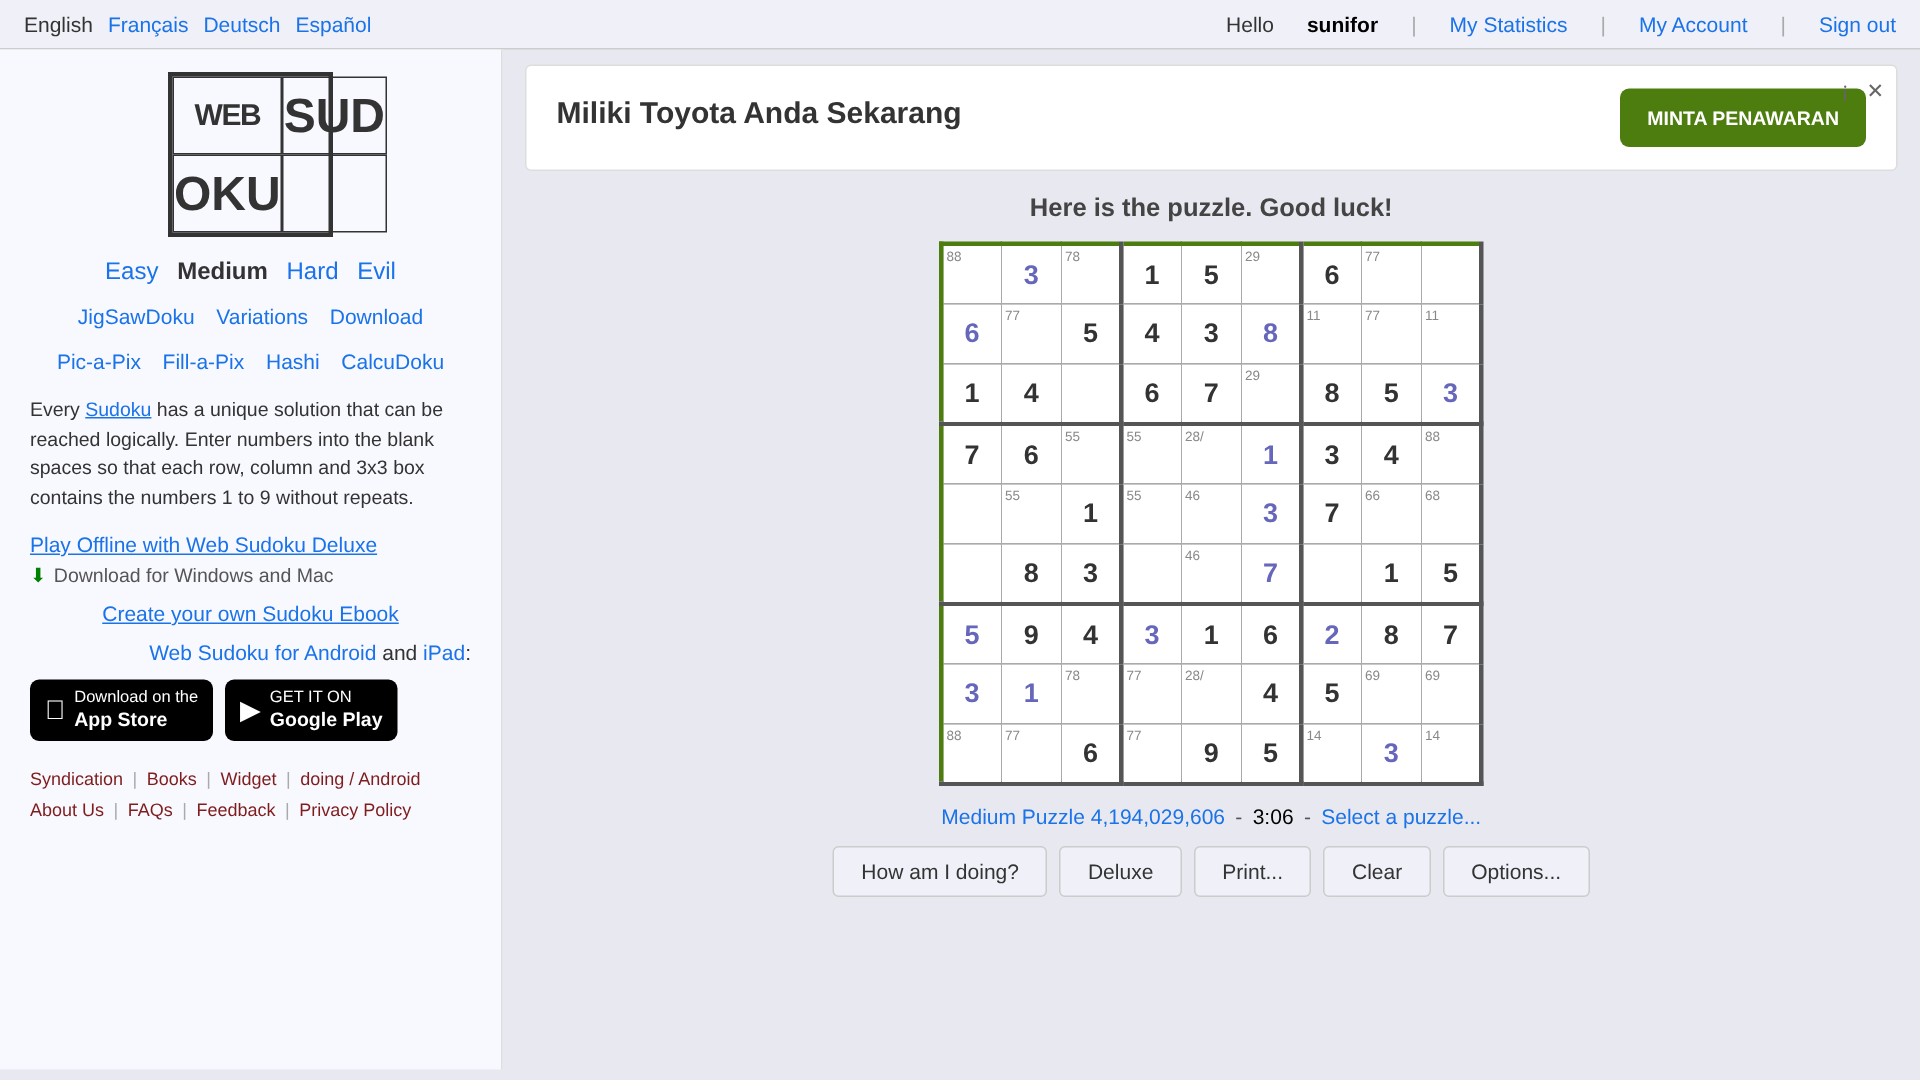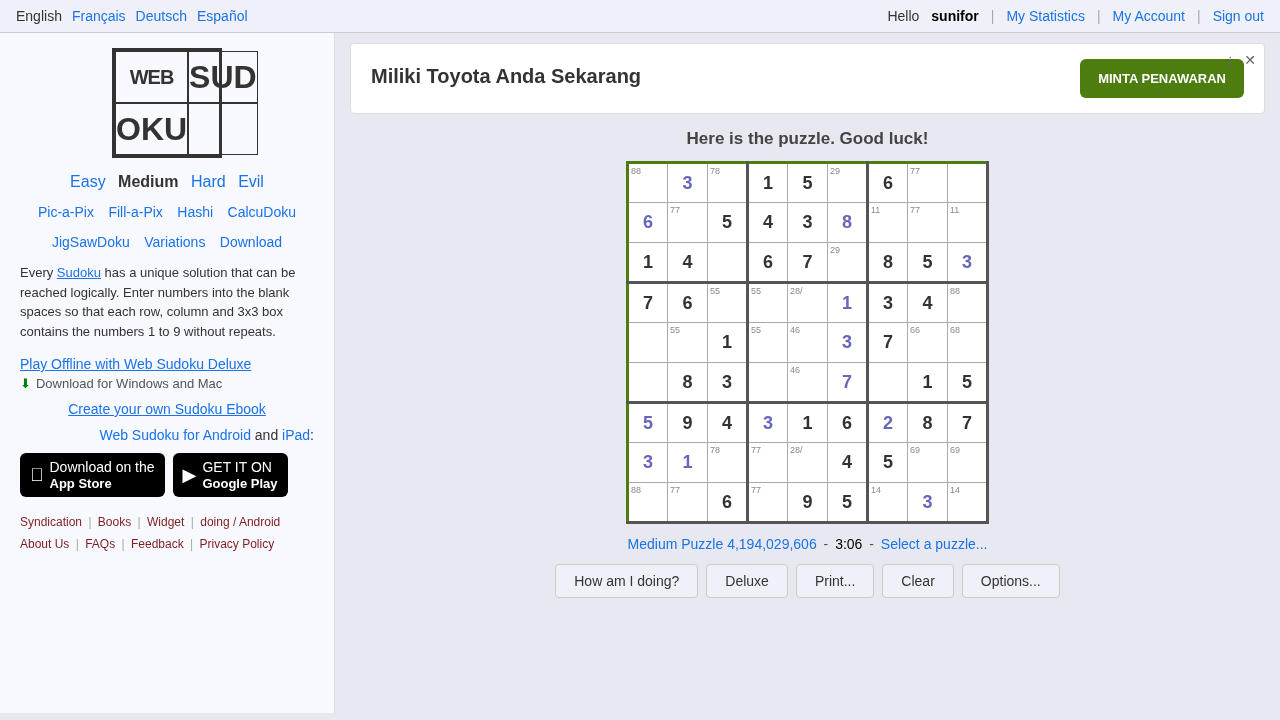--- a/index.html
+++ b/index.html
@@ -11,21 +11,21 @@
       border-bottom: 1px solid #ccc;
       display: flex;
       justify-content: space-between;
       align-items: center;
       padding: 8px 16px;
       font-size: 14px;
     }
     #lang-bar { display: flex; gap: 10px; }
     #lang-bar span { color: #333; }
     #lang-bar a { color: #1a73e8; text-decoration: none; }
-    #user-bar { display: flex; align-items: center; gap: 12px; font-size: 14px; }
+    #user-bar { display: flex; align-items: center; gap: 22px; font-size: 14px; }
     #user-bar .hello { color: #333; }
     #user-bar .username { font-weight: bold; color: #000; }
     #user-bar .sep { color: #aaa; }
     #user-bar a { color: #1a73e8; text-decoration: none; }
 
     
     #main-layout { display: flex; min-height: 680px; }
 
     
     #sidebar {
@@ -80,21 +80,21 @@
       background: #000;
       color: #fff;
       border-radius: 6px;
       padding: 6px 10px;
       font-size: 11px;
       gap: 6px;
       text-decoration: none;
     }
     .app-btn .store-icon { font-size: 18px; }
     .app-btn .store-text { display: flex; flex-direction: column; line-height: 1.2; }
-    .app-btn .store-text .get { font-size: 14px; }
+    .app-btn .store-text .get { font-size: 11px; }
     .app-btn .store-text .name { font-size: 13px; font-weight: bold; }
 
     #bottom-links { font-size: 12px; color: #333; line-height: 1.8; }
     #bottom-links a { color: #7f1d1d; text-decoration: none; }
     #bottom-links .sep { color: #aaa; margin: 0 3px; }
 
     
     #content { flex: 1; padding: 10px 15px; }
 
     
@@ -198,30 +198,30 @@
       <div></div>
     </div>
 
     <div id="nav-links">
       <a href="#">Easy</a>
       <a href="#" class="active">Medium</a>
       <a href="#">Hard</a>
       <a href="#">Evil</a>
     </div>
 
+    <div id="sub-links">
+      <a href="#">JigSawDoku</a>
+      <a href="#">Variations</a>
+      <a href="#">Download</a>
+    </div>
     <div id="sub-links" style="text-align:center; margin-bottom:12px;">
       <a href="#" style="color:#1a73e8; font-size:14px; margin:0 5px; text-decoration:none;">Pic-a-Pix</a>
       <a href="#" style="color:#1a73e8; font-size:14px; margin:0 5px; text-decoration:none;">Fill-a-Pix</a>
       <a href="#" style="color:#1a73e8; font-size:14px; margin:0 5px; text-decoration:none;">Hashi</a>
       <a href="#" style="color:#1a73e8; font-size:14px; margin:0 5px; text-decoration:none;">CalcuDoku</a>
-    </div>
-    <div id="sub-links">
-      <a href="#">JigSawDoku</a>
-      <a href="#">Variations</a>
-      <a href="#">Download</a>
     </div>
 
     <p id="desc">
       Every <a href="#">Sudoku</a> <span> has a unique solution that can be reached logically. Enter numbers into the blank spaces so that each row, column and 3x3 box contains the numbers 1 to 9 without repeats.</span>
     </p>
 
     <div id="offline-link">
       <a href="#" style="color:#1a73e8; font-size:14px;">
         <span>Play Offline with Web Sudoku Deluxe</span>
       </a><br>

